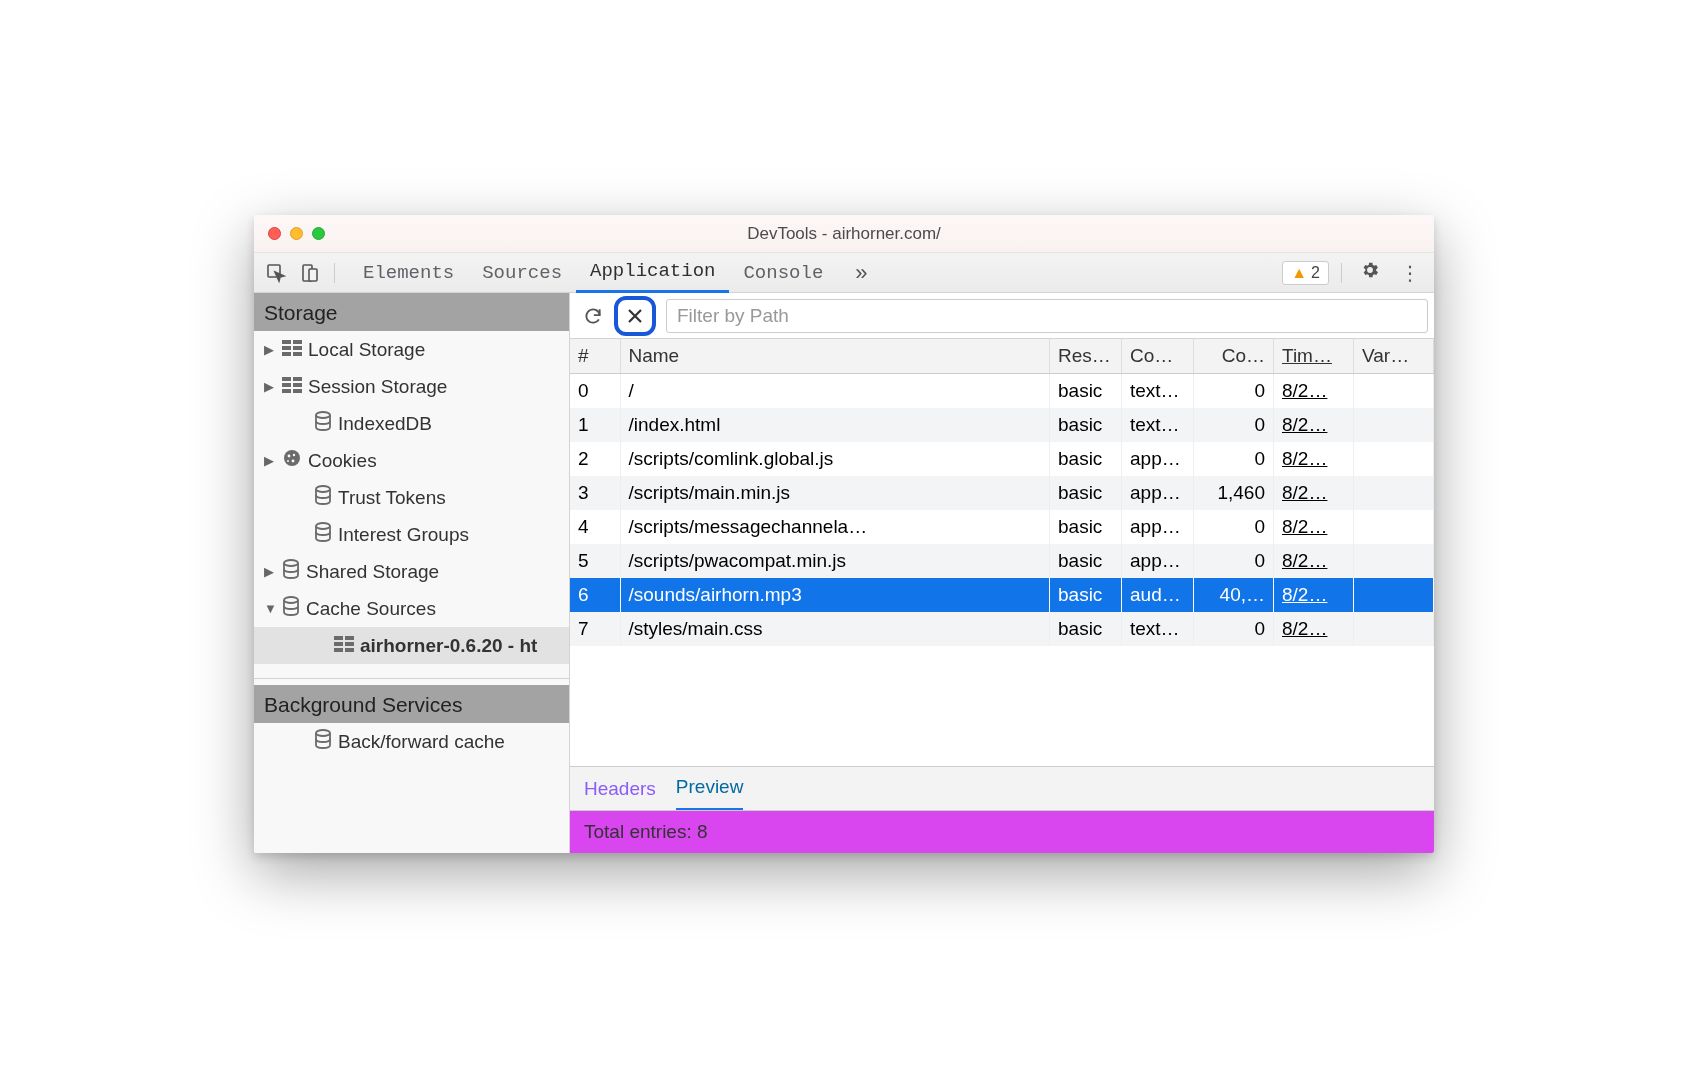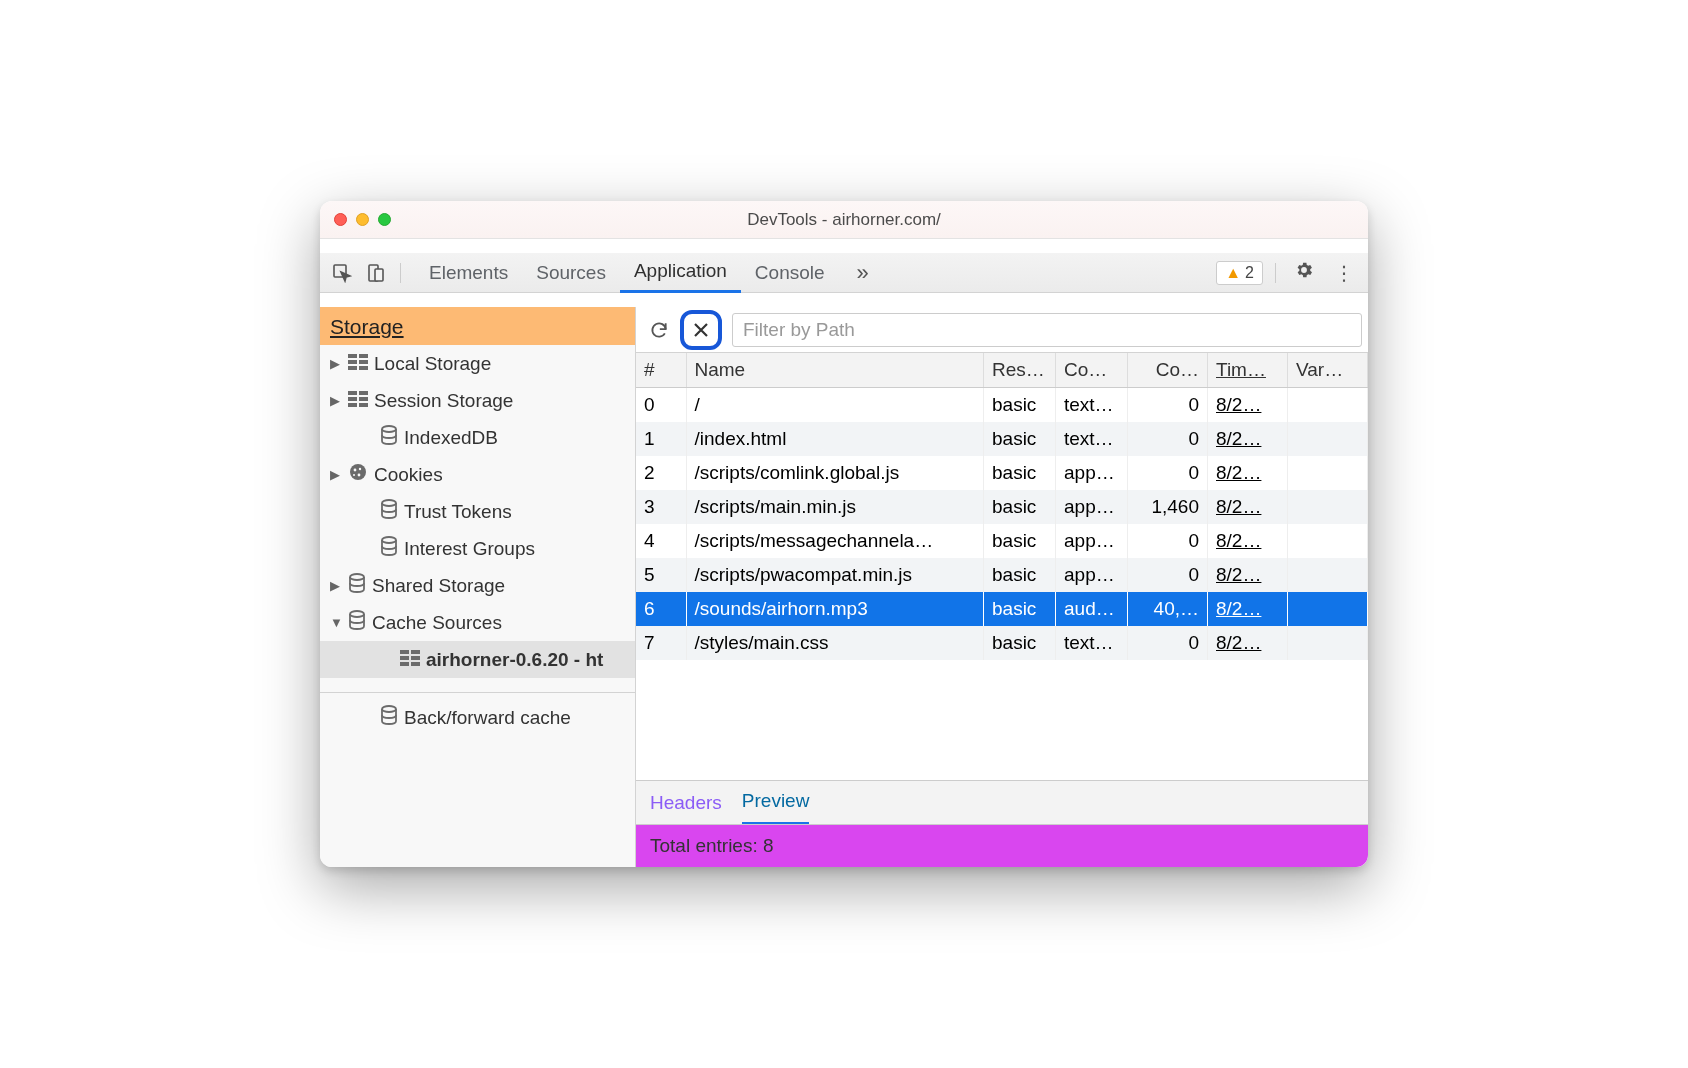--- a/index.html
+++ b/index.html
@@ -5,28 +5,27 @@
   * { box-sizing: border-box; margin: 0; padding: 0; }
   body {
     font-family: -apple-system, 'Helvetica Neue', Arial, sans-serif;
     background: #fff;
     display: flex;
     justify-content: center;
     align-items: center;
     min-height: 100vh;
   }
   .window {
-    width: 1048px;
-    border-radius: 12px;
+    width: 1180px;
+    border-radius: 2px;
     box-shadow: 0 20px 60px rgba(0,0,0,0.35), 0 4px 10px rgba(0,0,0,0.15);
     overflow: hidden;
     background: #fff;
     display: flex;
     flex-direction: column;
-    gap: 14px;
   }
   .titlebar {
     height: 38px;
     background: linear-gradient(#fdf7f7, #faf2f1);
     border-bottom: 1px solid #e3e3e3;
     display: flex;
     align-items: center;
     position: relative;
   }
   .traffic {
@@ -44,32 +43,32 @@
     height: 40px;
     background: linear-gradient(#f3f3f3,#ebebeb);
     border-bottom: 1px solid #d3d3d3;
     display:flex;
     align-items:center;
     padding: 0 8px;
     gap: 6px;
   }
   .tb-icon { width:28px; height:28px; display:flex; align-items:center; justify-content:center; color:#555; cursor:pointer;}
   .tb-sep { width:1px; height:20px; background:#ccc; margin:0 4px;}
-  .tabs { display:flex; align-items:flex-start; gap: 0; margin-left: 4px;}
+  .tabs { display:flex; align-items:flex-start; gap: 0; margin-left: 4px; font-family: Liberation Mono, monospace;}
   .tab { padding: 0 14px; font-size:19px; color:#5f6368; height:40px; display:flex; align-items:center; cursor:pointer; }
   .tab.active { color:#303030; border-bottom:3px solid #1a73e8; font-weight:500;}
   .more-tabs { font-size:22px; color:#555; padding:0 12px; cursor:pointer;}
   .tb-right { margin-left:auto; display:flex; align-items:center; gap:8px;}
   .warn-badge { display:flex; align-items:center; background:#fff; border:1px solid #ccc; padding:2px 8px; border-radius:3px; font-size:16px; color:#444; gap:4px;}
   .warn-tri { color:#f29900; font-size:16px;}
   .gear, .kebab { font-size:20px; color:#555; padding:0 6px; cursor:pointer;}
 
   .body { display:flex; flex:1; min-height: 560px;}
   .sidebar { width: 316px; border-right:1px solid #d3d3d3; background:#f8f8f8; font-size:19px; color:#333; overflow:hidden;}
-  .section-header { font-size:21px; padding:8px 10px 6px; color:#222; background:#fdba74;text-decoration:underline;}
+  .section-header { font-size:21px; padding:8px 10px 6px; color:#222; background:#a3a3a3;}
   .tree { padding: 0 0 8px 0;}
   .tree-row { display:flex; align-items:center; height:37px; padding-left:10px; gap:6px; cursor:pointer; white-space:nowrap;}
   .tree-row.indent2 { padding-left:42px;}
   .tree-row.indent3 { padding-left:62px;font-weight:bold;}
   .tree-row.sel { background:#e2e2e2;}
   .exp { width:12px; font-size:13px; color:#666; display:inline-block;}
   .noexp { width:12px; display:inline-block;}
   .sidebar-sep { height:1px; background:#d3d3d3; margin:6px 0;}
 
   .main { flex:1; display:flex; flex-direction:column; background:#fff;}
@@ -233,20 +232,21 @@
                 <rect x="11" y="0" width="9" height="4"></rect>
                 <rect x="0" y="6" width="9" height="4"></rect>
                 <rect x="11" y="6" width="9" height="4"></rect>
                 <rect x="0" y="12" width="9" height="4"></rect>
                 <rect x="11" y="12" width="9" height="4"></rect>
               </svg></span>
             <span>airhorner-0.6.20 - ht</span>
           </div>
         </div>
       <div class="sidebar-sep"></div>
+      <div class="section-header">Background Services</div>
       <div class="tree" id="bg-tree">
           <div class="tree-row indent2">
             <span class="noexp"></span>
             <span><svg width="18" height="20" viewBox="0 0 18 20" fill="none" stroke="#6b6b6b" stroke-width="1.8">
                 <ellipse cx="9" cy="4" rx="7" ry="3"></ellipse>
                 <path d="M2 4v12c0 1.7 3.1 3 7 3s7-1.3 7-3V4"></path>
                 <path d="M2 10c0 1.7 3.1 3 7 3s7-1.3 7-3"></path>
               </svg></span>
             <span>Back/forward cache</span>
           </div>

